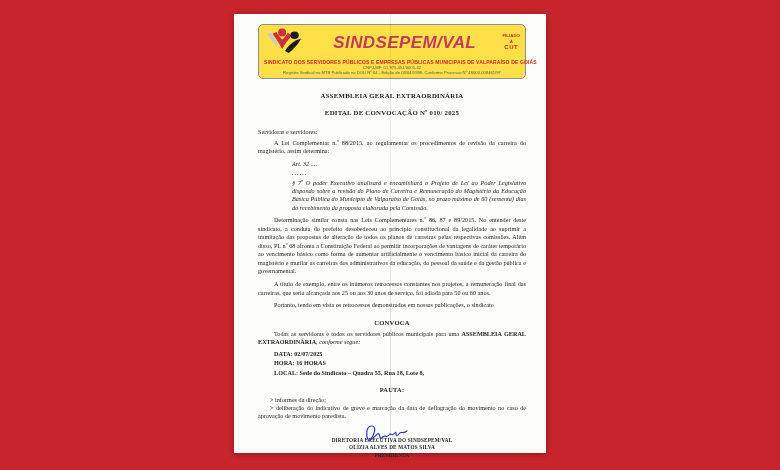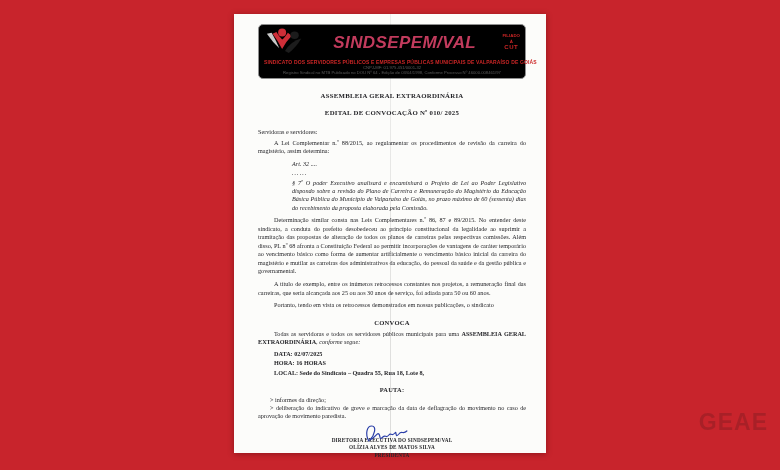--- a/index.html
+++ b/index.html
@@ -6,21 +6,21 @@
   .stage{position:relative;width:780px;height:470px;background:#c8242c;overflow:hidden;
          font-family:"Liberation Serif", serif;}
   .watermark{position:absolute;right:12px;bottom:34px;font-family:"Liberation Sans",sans-serif;
              font-weight:bold;font-size:23px;letter-spacing:1px;color:#3c1416;opacity:.22;}
   .doc{position:absolute;left:234px;top:14px;width:312px;height:439px;background:#fcfcfa;
        box-shadow:0 1px 6px rgba(60,0,0,.4);box-sizing:border-box;padding:10px 20px 0 24px;
        color:#26262a;}
   .fold{position:absolute;left:50%;top:0;bottom:0;width:1px;
         background:linear-gradient(rgba(0,0,0,.06),rgba(0,0,0,.13));}
   
-  .hdr-box{border:1px solid #8f8f8f;border-radius:5px;padding:2px 5px 2px 5px;background:#000000;}
+  .hdr-box{border:1px solid #8f8f8f;border-radius:5px;padding:2px 5px 2px 5px;background:#fde047;}
   .hdr-row{display:flex;align-items:center;}
   .hdr-logo{flex:0 0 auto;margin-right:3px;}
   .hdr-title{flex:1;text-align:center;font-family:"Liberation Sans",sans-serif;font-weight:bold;
              font-style:italic;font-size:17px;color:#c23b5d;letter-spacing:.4px;line-height:1;}
   .hdr-badge{flex:0 0 auto;text-align:center;font-family:"Liberation Sans",sans-serif;
              color:#cc2626;font-weight:bold;font-size:4.4px;line-height:1.25;margin-left:2px;}
   .hdr-badge .cut{font-size:6px;letter-spacing:.5px;}
   .hdr-sub{margin-top:1px;text-align:center;color:#cc2626;font-family:"Liberation Sans",sans-serif;
            font-weight:bold;font-size:5px;letter-spacing:.15px;white-space:nowrap;}
   .hdr-cnpj,.hdr-reg{text-align:center;color:#5a5a5a;font-family:"Liberation Sans",sans-serif;
@@ -45,21 +45,20 @@
             line-height:1.45;letter-spacing:.2px;}
   .sig-svg{position:absolute;left:50%;top:-15px;transform:translateX(-58%);}
   .bold{font-weight:bold;}
   .ital{font-style:italic;}
 </style>
 </head>
 <body>
 
 <div class="stage">
 
-  <div class="watermark">GEAE</div>
 
   <div class="doc">
     <div class="fold"></div>
 
     <div class="hdr-box">
       <div class="hdr-row">
         <span class="hdr-logo">
           <svg width="42" height="27" viewBox="0 0 44 28">
             <path d="M3 7 Q9 16 16 22 Q12 13 8 6 Z" fill="#c9c9c9"></path>
             <circle cx="19" cy="5.5" r="4.2" fill="#cf2e38"></circle>

